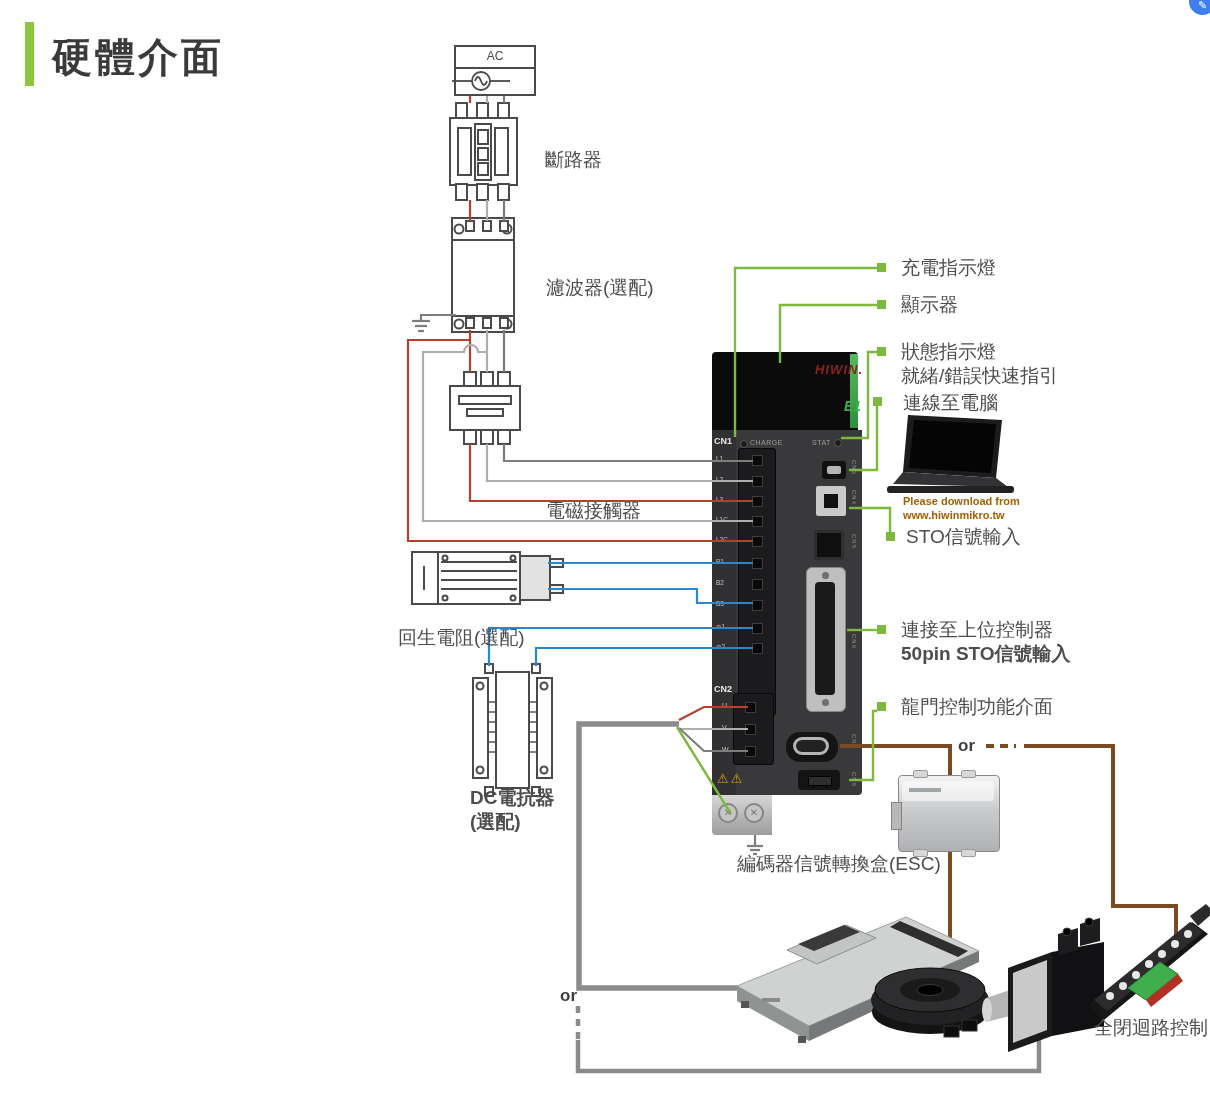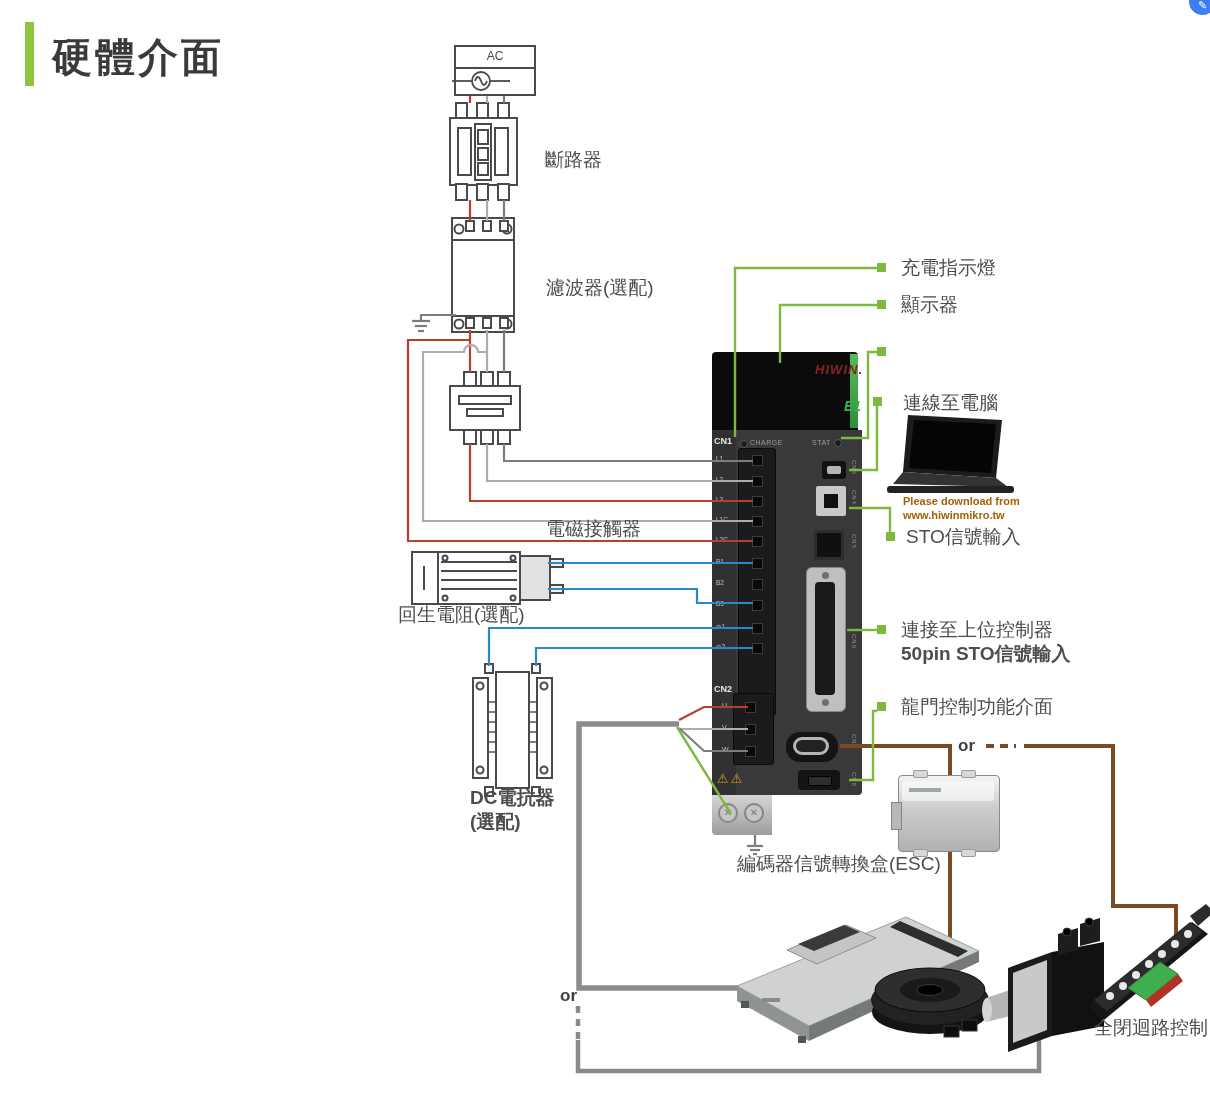--- a/index.html
+++ b/index.html
@@ -385,35 +385,39 @@
         <circle cx="1175" cy="944" r="4" fill="#e8e8e8"></circle>
       <circle cx="1188" cy="934" r="4" fill="#e8e8e8"></circle>
       <polygon points="1128,988 1160,962 1178,974 1146,1000" fill="#3fae4c" stroke="#2c7d36"></polygon>
       <polygon points="1146,1000 1178,974 1183,981 1151,1007" fill="#b03226"></polygon>
       <polygon points="1190,916 1206,904 1214,912 1198,926" fill="#2b2b2b"></polygon>
     </g>
   </svg>
 
   <div class="abs lbl" style="left:545px;top:148px;">斷路器</div>
   <div class="abs lbl" style="left:546px;top:276px;">濾波器(選配)</div>
-  <div class="abs lbl" style="left:546px;top:517px;">電磁接觸器</div>
-  <div class="abs lbl" style="left:398px;top:603px;">回生電阻(選配)</div>
+  <div class="abs lbl" style="left:546px;top:500px;font-family:Liberation Mono, monospace;">電磁接觸器</div>
+  <div class="abs lbl" style="left:398px;top:626px;">回生電阻(選配)</div>
   <div class="abs lbl bold" style="left:470px;top:786px;">
     <div>DC電抗器</div>
     <div>(選配)</div>
   </div>
   <div class="abs lbl" style="left:737px;top:852px;">編碼器信號轉換盒(ESC)</div>
   <div class="abs lbl" style="left:1094px;top:1016px;">全閉迴路控制</div>
 
   <div class="abs co" style="left:901px;top:256px;">
     <div class="l1">充電指示燈</div>
   </div>
   <div class="abs co" style="left:901px;top:293px;">
     <div class="l1">顯示器</div>
   </div>
+  <div class="abs co" style="left:901px;top:340px;">
+    <div class="l1">狀態指示燈</div>
+    <div class="l2">就緒/錯誤快速指引</div>
+  </div>
   <div class="abs co" style="left:903px;top:391px;">
     <div class="l1">連線至電腦</div>
   </div>
   <div class="abs co" style="left:906px;top:525px;">
     <div class="l1">STO信號輸入</div>
   </div>
   <div class="abs co" style="left:901px;top:618px;">
     <div class="l1">連接至上位控制器</div>
     <div class="l2" style="font-weight:bold;">50pin STO信號輸入</div>
   </div>

